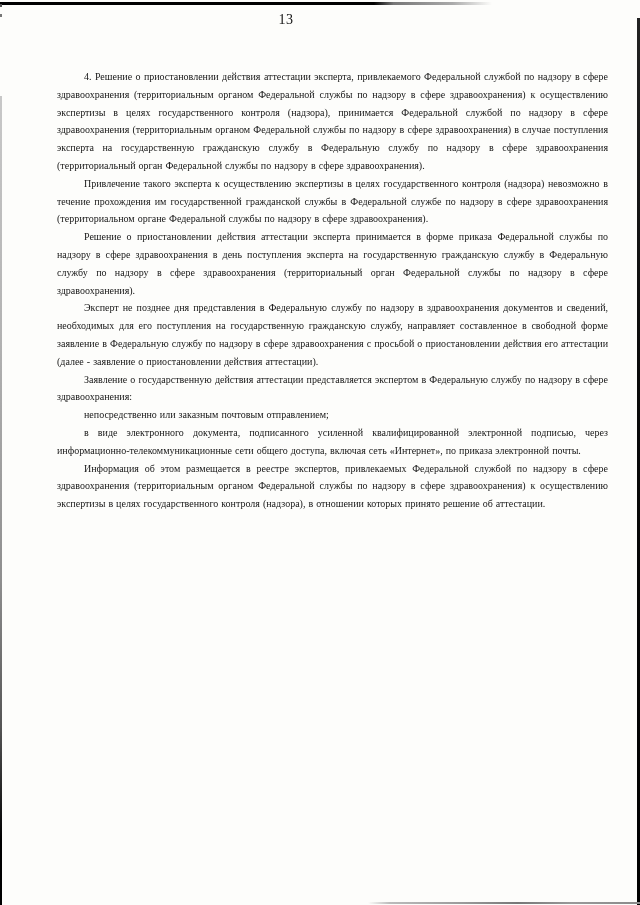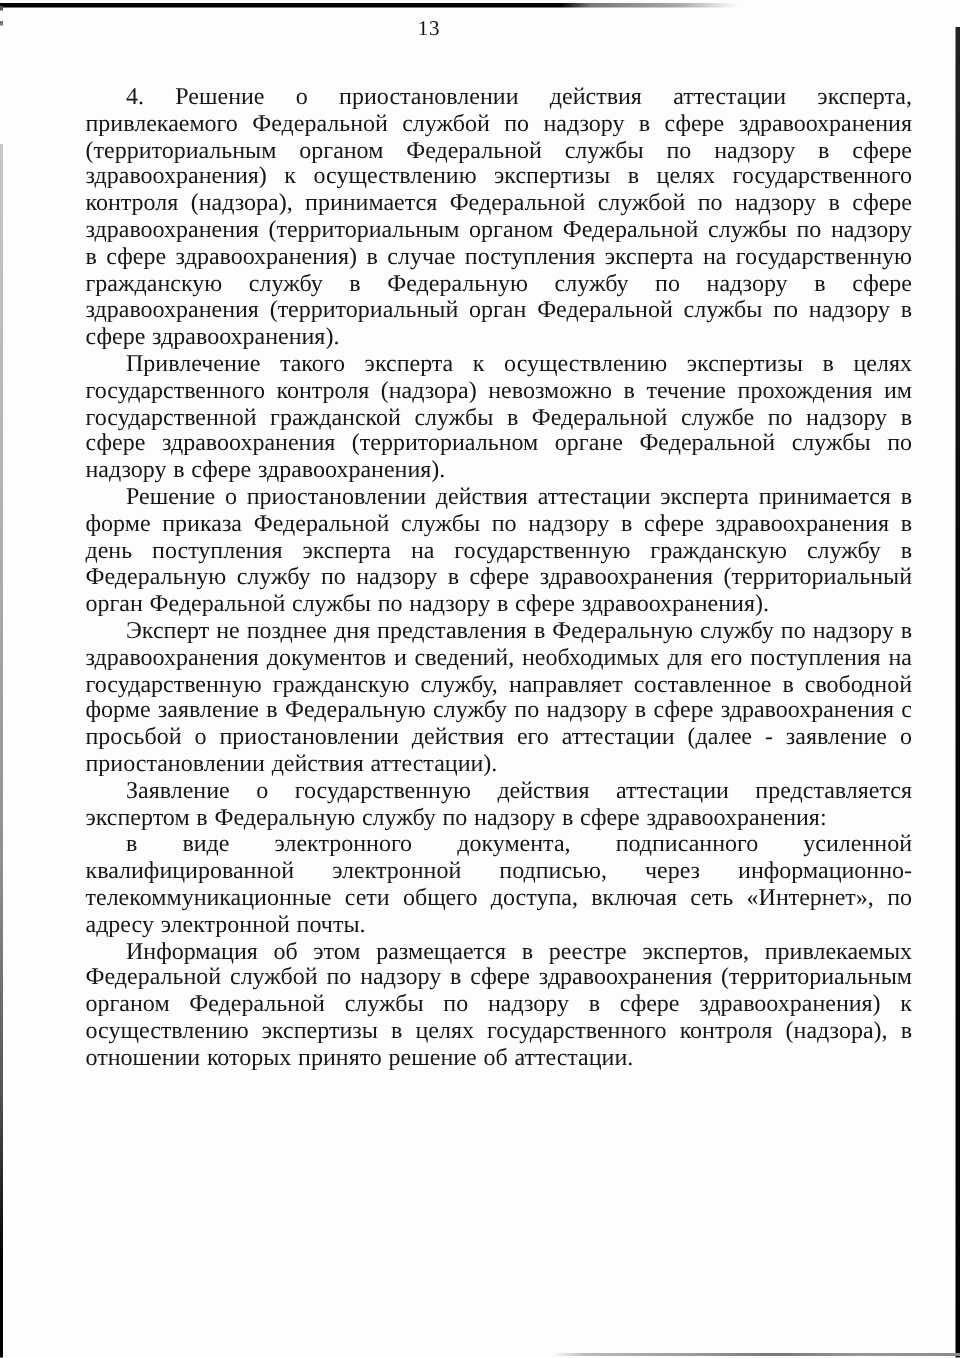--- a/index.html
+++ b/index.html
@@ -47,24 +47,24 @@
     position: absolute;
     top: 12px; left: 0;
     width: 572px;
     text-align: center;
     font-size: 14px;
     letter-spacing: 0.5px;
     color: #111;
   }
   .doc-body {
     position: absolute;
-    top: 56px;
+    top: 68px;
     left: 57px;
     width: 551px;
-    font-size: 16px;
+    font-size: 10px;
     line-height: 17.8px;
     text-align: justify;
   }
   .doc-body p {
     margin: 0;
     padding: 0;
     text-indent: 27px;
     word-spacing: 0.5px;
   }
 </style>
@@ -79,15 +79,16 @@
 <div class="edge edge-bottom"></div>
 
 <div class="page-number">13</div>
 
 <div class="doc-body">
   <p>4. Решение о приостановлении действия аттестации эксперта, привлекаемого Федеральной службой по надзору в сфере здравоохранения (территориальным органом Федеральной службы по надзору в сфере здравоохранения) к осуществлению экспертизы в целях государственного контроля (надзора), принимается Федеральной службой по надзору в сфере здравоохранения (территориальным органом Федеральной службы по надзору в сфере здравоохранения) в случае поступления эксперта на государственную гражданскую службу в Федеральную службу по надзору в сфере здравоохранения (территориальный орган Федеральной службы по надзору в сфере здравоохранения).</p>
   <p>Привлечение такого эксперта к осуществлению экспертизы в целях государственного контроля (надзора) невозможно в течение прохождения им государственной гражданской службы в Федеральной службе по надзору в сфере здравоохранения (территориальном органе Федеральной службы по надзору в сфере здравоохранения).</p>
   <p>Решение о приостановлении действия аттестации эксперта принимается в форме приказа Федеральной службы по надзору в сфере здравоохранения в день поступления эксперта на государственную гражданскую службу в Федеральную службу по надзору в сфере здравоохранения (территориальный орган Федеральной службы по надзору в сфере здравоохранения).</p>
   <p>Эксперт не позднее дня представления в Федеральную службу по надзору в здравоохранения документов и сведений, необходимых для его поступления на государственную гражданскую службу, направляет составленное в свободной форме заявление в Федеральную службу по надзору в сфере здравоохранения с просьбой о приостановлении действия его аттестации (далее - заявление о приостановлении действия аттестации).</p>
   <p>Заявление о государственную действия аттестации представляется экспертом в Федеральную службу по надзору в сфере здравоохранения:</p>
-  <p>в виде электронного документа, подписанного усиленной квалифицированной электронной подписью, через информационно-телекоммуникационные сети общего доступа, включая сеть «Интернет», по адресу электронной почты.</p>
+  <p>непосредственно или заказным почтовым отправлением;</p>
+  <p>в виде электронного документа, подписанного усиленной квалифицированной электронной подписью, через информационно-телекоммуникационные сети общего доступа, включая сеть «Интернет», по приказа электронной почты.</p>
   <p>Информация об этом размещается в реестре экспертов, привлекаемых Федеральной службой по надзору в сфере здравоохранения (территориальным органом Федеральной службы по надзору в сфере здравоохранения) к осуществлению экспертизы в целях государственного контроля (надзора), в отношении которых принято решение об аттестации.</p>
 </div>
 
 </body></html>

